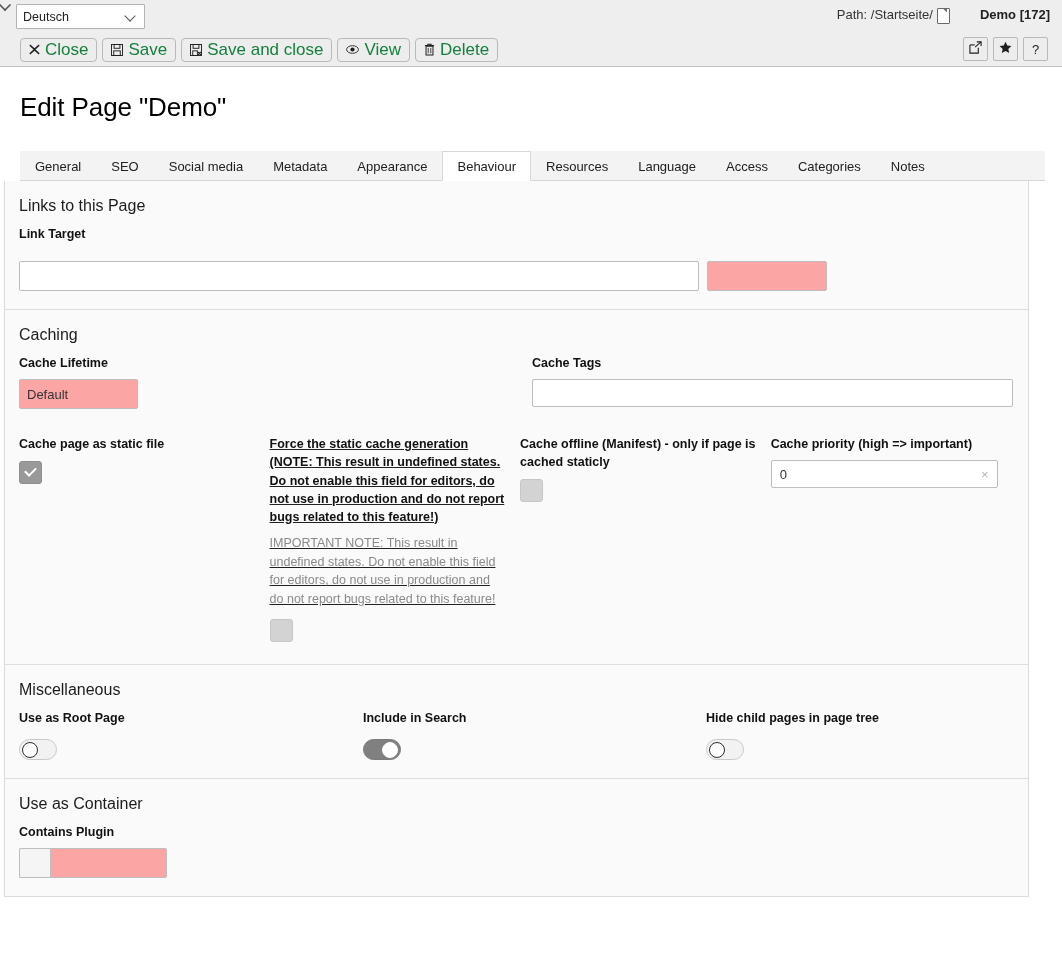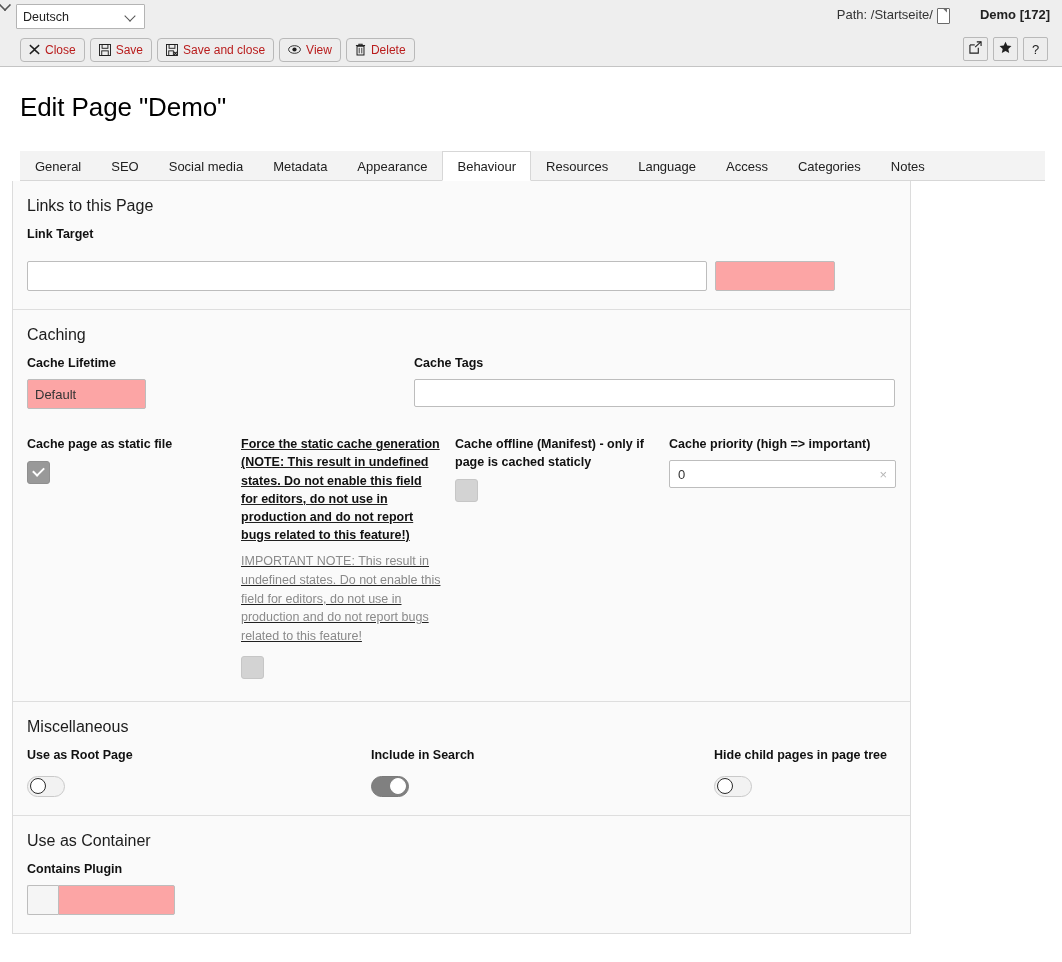--- a/index.html
+++ b/index.html
@@ -98,22 +98,22 @@
   .btngroup { display: flex; gap: 5px; align-items: center; height: 33px; }
   .tbtn {
     display: inline-flex;
     align-items: center;
     gap: 5px;
     height: 24px;
     padding: 0 8px;
     background: #ededed;
     border: 1px solid #b9b9b9;
     border-radius: 4px;
-    font-size: 12px;
-    color: #b91c1c;
+    font-size: 17px;
+    color: #15803d;
     cursor: pointer;
     white-space: nowrap;
   }
   .tbtn svg { display: block; }
   .rightbtns {
     position: absolute;
     right: 14px; top: 4px;
     display: flex;
     gap: 5px;
   }
@@ -163,22 +163,22 @@
     white-space: nowrap;
   }
   .tab.active {
     background: #ffffff;
     border-color: #d7d7d7;
     border-bottom: 1px solid #ffffff;
   }
 
   
   .panel {
-    margin-left: 12px;
-    width: 899px;
+    margin-left: 4px;
+    width: 1025px;
     background: #fafafa;
     border-left: 1px solid #dcdcdc;
     border-right: 1px solid #dcdcdc;
     border-bottom: 1px solid #dcdcdc;
   }
   .section {
     padding: 16px 14px 18px 14px;
     border-bottom: 1px solid #dedede;
   }
   .section:last-child { border-bottom: none; }

